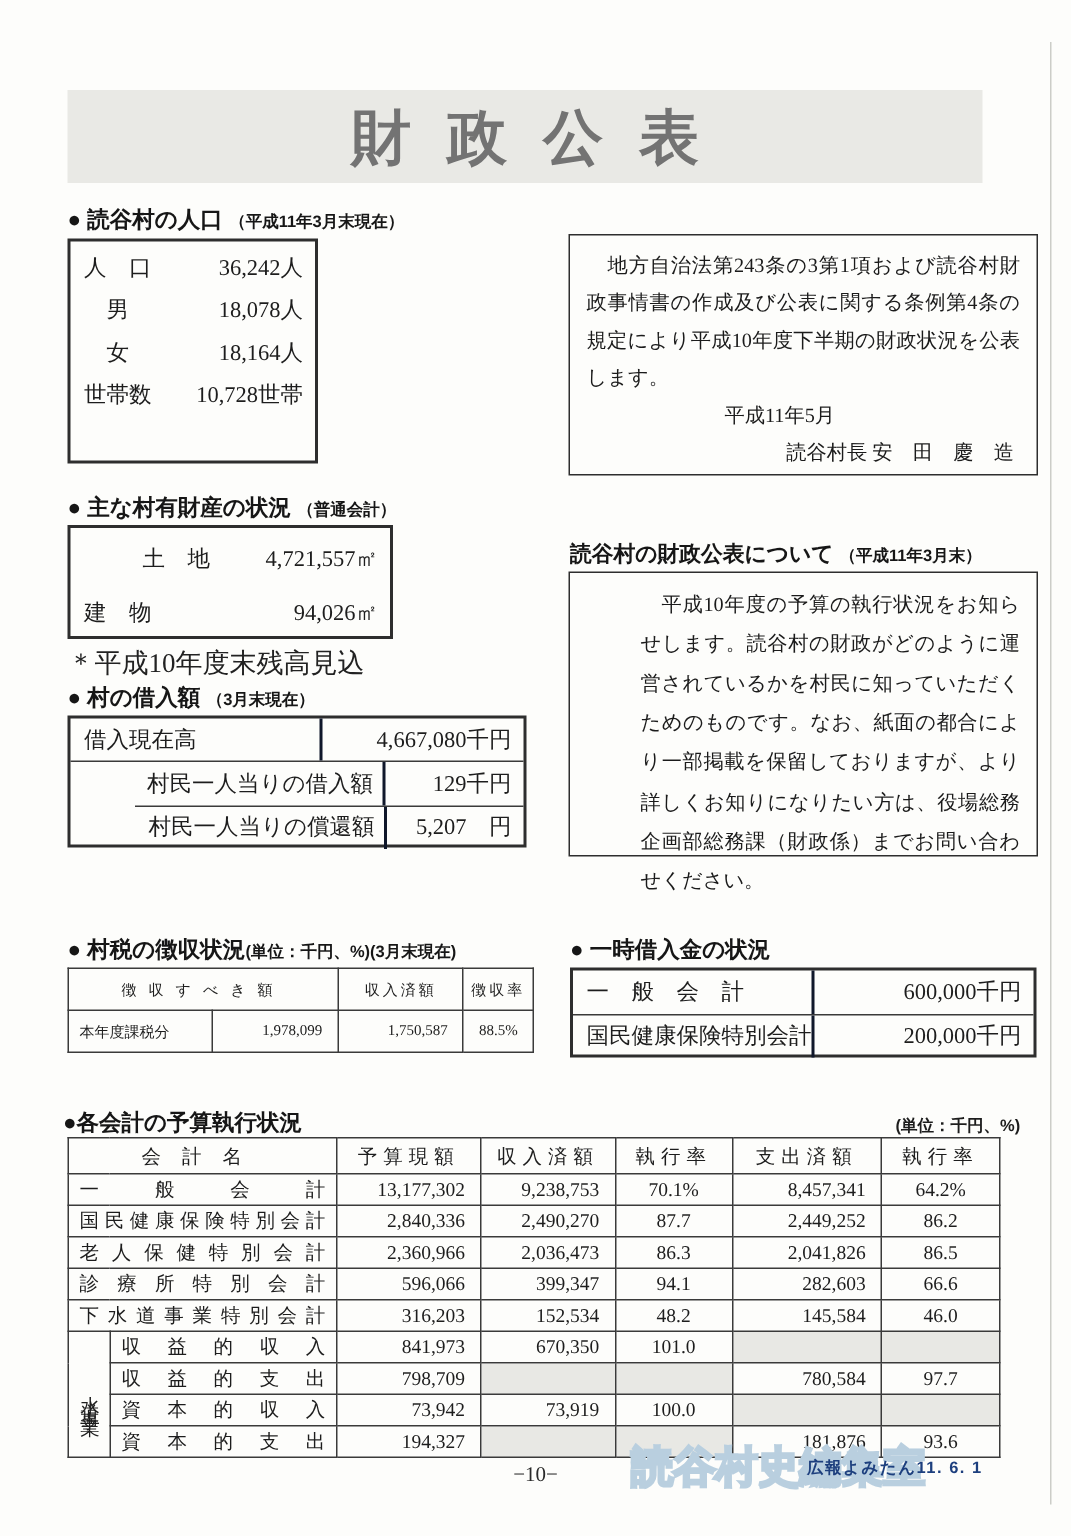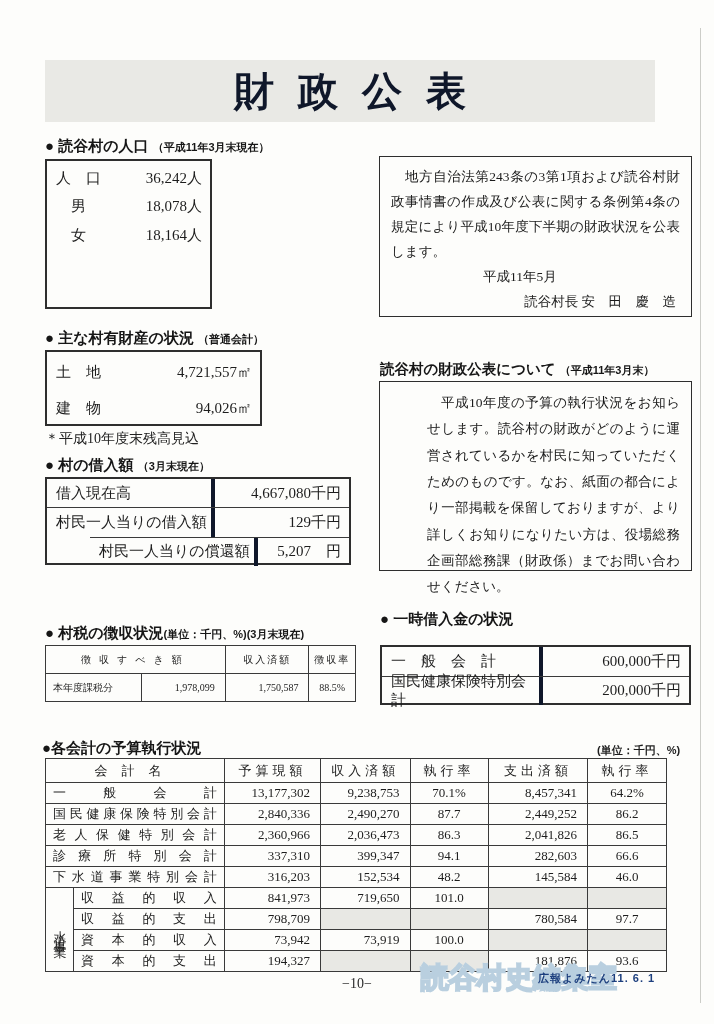--- a/index.html
+++ b/index.html
@@ -10,44 +10,44 @@
   }
   .edge-line { position:absolute; right:13px; top:28px; height:975px; width:1px; background:#cccdc8; }
 
   
   .title-band {
     position:absolute; left:45px; top:60px; width:610px; height:62px;
     background:#e9e9e5; display:flex; align-items:center; justify-content:center;
   }
   .title-band .t {
     font-family:"Liberation Sans", sans-serif; font-weight:900; font-size:40px;
-    letter-spacing:24px; padding-left:24px; color:#0f172a;
+    letter-spacing:24px; padding-left:24px; color:#737373;
   }
 
   
   .sec-head {
     position:absolute; font-family:"Liberation Sans", sans-serif;
     font-weight:bold; font-size:15px; color:#161616; white-space:nowrap;
   }
   .sec-head .note { font-size:11px; font-weight:bold; letter-spacing:0; }
 
   
   .box { position:absolute; border:2px solid #2e2e2e; background:#fdfdfb; box-sizing:border-box; }
   .kv-row { display:flex; align-items:center; font-size:15px; }
   .kv-row .k { padding-left:9px; }
   .kv-row .v { margin-left:auto; padding-right:8px; }
 
   
   .ruled .kv-row { border-top:1px solid #3a3a3a; }
   .ruled .kv-row:first-child { border-top:none; }
-  .ruled .k { border-right:4px solid #0f172a; box-sizing:border-box; height:100%; display:flex; align-items:center; }
+  .ruled .k { border-right:2px solid #0f172a; box-sizing:border-box; height:100%; display:flex; align-items:center; }
 
   .jl { text-align:justify; text-align-last:justify; text-justify:inter-character; }
 
-  .footnote { position:absolute; font-size:14px; color:#222; }
+  .footnote { position:absolute; font-size:18px; color:#222; }
 
   
   .para-box {
     position:absolute; border:1.5px solid #2e2e2e; box-sizing:border-box;
     font-size:13.5px; line-height:1.85; padding:8px 11px; color:#1b1b1b;
     text-align:justify;
   }
   .para-box .date-line { margin-left:92px; }
   .para-box .sig-line { text-align:right; padding-right:4px; }
 
@@ -112,34 +112,38 @@
       <span class="v">36,242人</span>
     </div>
     <div class="kv-row" style="height:28.5px;">
       <span class="k">　男</span>
       <span class="v">18,078人</span>
     </div>
     <div class="kv-row" style="height:28.5px;">
       <span class="k">　女</span>
       <span class="v">18,164人</span>
     </div>
+    <div class="kv-row" style="height:28.5px;">
+      <span class="k">世帯数</span>
+      <span class="v">10,728世帯</span>
+    </div>
   </div>
 
   <div class="para-box" style="left:379px; top:156px; width:313px; height:161px;">
     <div>　地方自治法第243条の3第1項および読谷村財政事情書の作成及び公表に関する条例第4条の規定により平成10年度下半期の財政状況を公表します。</div>
     <div class="date-line">平成11年5月</div>
     <div class="sig-line">読谷村長 安　田　慶　造</div>
   </div>
 
   <div class="sec-head" style="left:45px; top:329px;">
     <span>● 主な村有財産の状況</span>
     <span class="note">（普通会計）</span>
   </div>
   <div class="box" style="left:45px; top:350px; width:217px; height:76px; padding:2px 0;">
-    <div class="kv-row" style="height:36px;">
+    <div class="kv-row" style="height:36px;padding-left:39px;">
       <span class="k">土　地</span>
       <span class="v">4,721,557㎡</span>
     </div>
     <div class="kv-row" style="height:36px;">
       <span class="k">建　物</span>
       <span class="v">94,026㎡</span>
     </div>
   </div>
   <div class="footnote" style="left:45px; top:430px;">＊平成10年度末残高見込</div>
 
@@ -154,21 +158,21 @@
   <div class="sec-head" style="left:45px; top:456px;">
     <span>● 村の借入額</span>
     <span class="note">（3月末現在）</span>
   </div>
   <div class="box ruled" style="left:45px; top:477px; width:306px; height:88px;">
     <div class="kv-row" style="height:28.3px;">
       <span class="k jl" style="width:168px; padding-right:12px;">借入現在高</span>
       <span class="v">4,667,080千円</span>
     </div>
     <div class="kv-row" style="height:28.3px;">
-      <span class="k" style="width:168px;">村民一人当りの借入額</span>
+      <span class="k" style="width:168px;margin-left:42px;">村民一人当りの借入額</span>
       <span class="v">129千円</span>
     </div>
     <div class="kv-row" style="height:28.3px;margin-left:43px;">
       <span class="k" style="width:168px;">村民一人当りの償還額</span>
       <span class="v">5,207　円</span>
     </div>
   </div>
 
   <div class="sec-head" style="left:45px; top:624px;">
     <span>● 村税の徴収状況</span><span class="note">(単位：千円、%)(3月末現在)</span>
@@ -188,21 +192,21 @@
     </tr>
     <tr>
       <td class="lbl">本年度課税分</td>
       <td class="num">1,978,099</td>
       <td class="num">1,750,587</td>
       <td class="rate">88.5%</td>
     </tr>
   </tbody>
     </table>
 
-  <div class="sec-head" style="left:380px; top:610px;">● 一時借入金の状況</div>
+  <div class="sec-head" style="left:380px; top:624px;">● 一時借入金の状況</div>
   <div class="box ruled" style="left:380px; top:645px; width:311px; height:60px;">
     <div class="kv-row" style="height:28.5px;">
       <span class="k" style="width:161px;">一　般　会　計</span>
       <span class="v">600,000千円</span>
     </div>
     <div class="kv-row" style="height:28.5px;">
       <span class="k" style="width:161px;">国民健康保険特別会計</span>
       <span class="v">200,000千円</span>
     </div>
   </div>
@@ -247,39 +251,39 @@
     <tr>
       <td colspan="2" class="lbl jl">老人保健特別会計</td>
       <td class="num">2,360,966</td>
       <td class="num">2,036,473</td>
       <td class="rate">86.3</td>
       <td class="num">2,041,826</td>
       <td class="rate">86.5</td>
     </tr>
     <tr>
       <td colspan="2" class="lbl jl">診療所特別会計</td>
-      <td class="num">337,310</td>
+      <td class="num">596,066</td>
       <td class="num">399,347</td>
       <td class="rate">94.1</td>
       <td class="num">282,603</td>
       <td class="rate">66.6</td>
     </tr>
     <tr>
       <td colspan="2" class="lbl jl">下水道事業特別会計</td>
       <td class="num">316,203</td>
       <td class="num">152,534</td>
       <td class="rate">48.2</td>
       <td class="num">145,584</td>
       <td class="rate">46.0</td>
     </tr>
     <tr>
       <td rowspan="4" class="vgrp">水道事業</td>
       <td class="lbl jl">収　益　的　収　入</td>
       <td class="num">841,973</td>
-      <td class="num">719,650</td>
+      <td class="num">670,350</td>
       <td class="rate">101.0</td>
       <td class="num na"></td>
       <td class="rate na"></td>
     </tr>
     <tr>
       <td class="lbl jl">収　益　的　支　出</td>
       <td class="num">798,709</td>
       <td class="num na"></td>
       <td class="rate na"></td>
       <td class="num">780,584</td>

